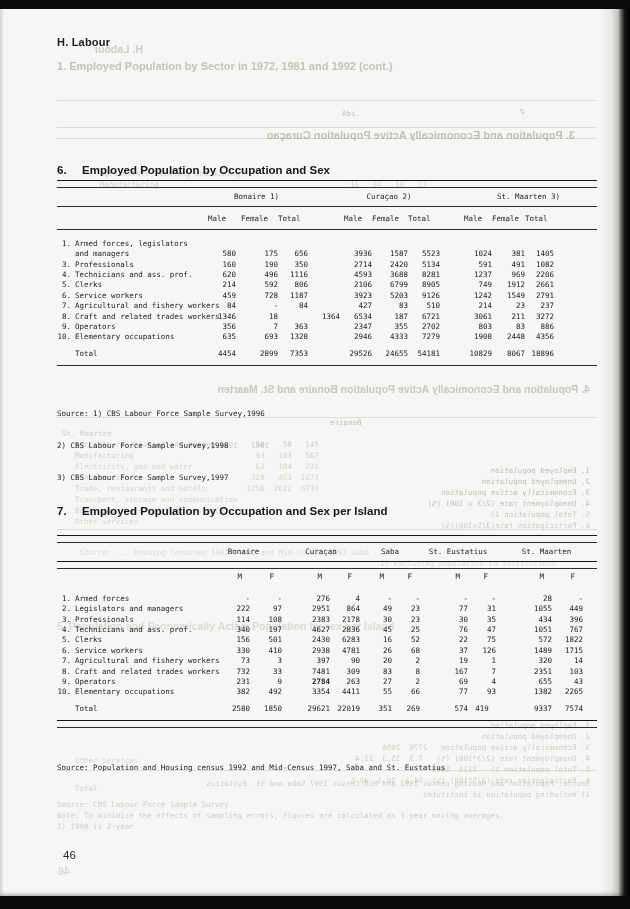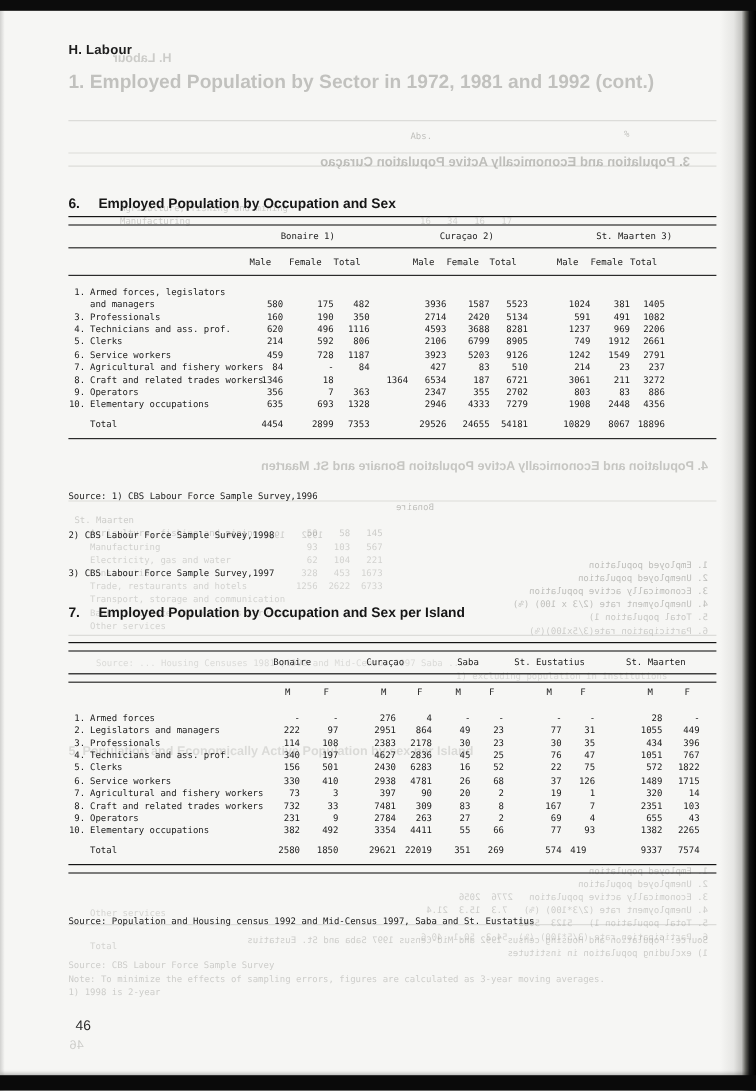--- a/index.html
+++ b/index.html
@@ -47,21 +47,21 @@
   .src{position:absolute;left:57px;font-family:"DejaVu Sans Mono",monospace;font-size:7.5px;line-height:10.6px;color:#222;white-space:pre;}
   #source6{top:388px;}
   #source7{top:742px;}
   .pageno{position:absolute;left:63px;top:849px;font-size:11.5px;color:#2a2a2a;}
 </style>
 </head>
 <body>
 
 <div id="ghosts">
     <span class="ghost gbold gmir" style="left: 94px; top: 44px; font-size: 10.5px; opacity: 0.3;">H. Labour</span>
-    <span class="ghost gbold" style="left: 57px; top: 61px; font-size: 16px; opacity: 0.38;">1. Employed Population by Sector in 1972, 1981 and 1992 (cont.)</span>
+    <span class="ghost gbold" style="left: 57px; top: 61px; font-size: 11px; opacity: 0.38;">1. Employed Population by Sector in 1972, 1981 and 1992 (cont.)</span>
     <span class="ghost gmono" style="left: 342px; top: 110px; font-size: 7.5px; opacity: 0.4;">Abs.</span>
     <span class="ghost gmono" style="left: 520px; top: 108px; font-size: 7.5px; opacity: 0.4;">%</span>
     <span class="ghost gbold gmir" style="left: 240px; top: 130px; font-size: 11px; width: 335px; opacity: 0.4;">3. Population and Economically Active Population Curaçao</span>
     <span class="ghost gmono" style="left: 100px; top: 170px; font-size: 7.5px; opacity: 0.3;">Agriculture, fishing and mining</span>
     <span class="ghost gmono" style="left: 100px; top: 181px; font-size: 7.5px; opacity: 0.3;">Manufacturing</span>
     <span class="ghost gmono" style="left: 350px; top: 181px; font-size: 7.5px; opacity: 0.25;">16   34   16   17</span>
     <span class="ghost gbold gmir" style="left: 150px; top: 384px; font-size: 10.5px; width: 440px; opacity: 0.35;">4. Population and Economically Active Population Bonaire and St. Maarten</span>
     <span class="ghost gmono gmir" style="left: 330px; top: 419px; font-size: 7.5px; opacity: 0.4;">Bonaire</span>
     <span class="ghost gmono gmir" style="left: 188px; top: 442px; font-size: 7.5px; opacity: 0.3;">1992   1994   1996</span>
     <span class="ghost gmono" style="left: 62px; top: 430px; font-size: 7.5px; opacity: 0.3;">St. Maarten</span>
@@ -129,21 +129,21 @@
       <span class="colh" style="grid-column: 13;">Total</span>
       <div class="rule"></div>
       <div class="sp" style="height: 5px;"></div>
       <span class="num" style="grid-column: 1;">1.</span>
       <span class="lbl" style="grid-column: 2;">
         <div>Armed forces, legislators</div>
         <div>and managers</div>
       </span>
       <span class="val" style="grid-column: 3; align-self: end;">580</span>
       <span class="val" style="grid-column: 4; align-self: end;">175</span>
-      <span class="val" style="grid-column: 5; align-self: end;">482</span>
+      <span class="val" style="grid-column: 5; align-self: end;">656</span>
       <span class="val" style="grid-column: 7; align-self: end;">3936</span>
       <span class="val" style="grid-column: 8; align-self: end;">1587</span>
       <span class="val" style="grid-column: 9; align-self: end;">5523</span>
       <span class="val" style="grid-column: 11; align-self: end;">1024</span>
       <span class="val" style="grid-column: 12; align-self: end;">381</span>
       <span class="val" style="grid-column: 13; align-self: end;">1405</span>
       <span class="num" style="grid-column: 1;">3.</span>
       <span class="lbl" style="grid-column: 2;">Professionals</span>
       <span class="val" style="grid-column: 3;">160</span>
       <span class="val" style="grid-column: 4;">190</span>
@@ -369,21 +369,21 @@
       <span class="val" style="grid-column: 7;">83</span>
       <span class="val" style="grid-column: 8;">8</span>
       <span class="val" style="grid-column: 9;">167</span>
       <span class="val" style="grid-column: 10;">7</span>
       <span class="val" style="grid-column: 11;">2351</span>
       <span class="val" style="grid-column: 12;">103</span>
       <span class="num" style="grid-column: 1;">9.</span>
       <span class="lbl" style="grid-column: 2;">Operators</span>
       <span class="val" style="grid-column: 3;">231</span>
       <span class="val" style="grid-column: 4;">9</span>
-      <span class="val" style="grid-column: 5;">2784</span>
+      <span class="val" style="grid-column: 5; font-weight: bold;">2784</span>
       <span class="val" style="grid-column: 6;">263</span>
       <span class="val" style="grid-column: 7;">27</span>
       <span class="val" style="grid-column: 8;">2</span>
       <span class="val" style="grid-column: 9;">69</span>
       <span class="val" style="grid-column: 10;">4</span>
       <span class="val" style="grid-column: 11;">655</span>
       <span class="val" style="grid-column: 12;">43</span>
       <span class="num" style="grid-column: 1;">10.</span>
       <span class="lbl" style="grid-column: 2;">Elementary occupations</span>
       <span class="val" style="grid-column: 3;">382</span>

